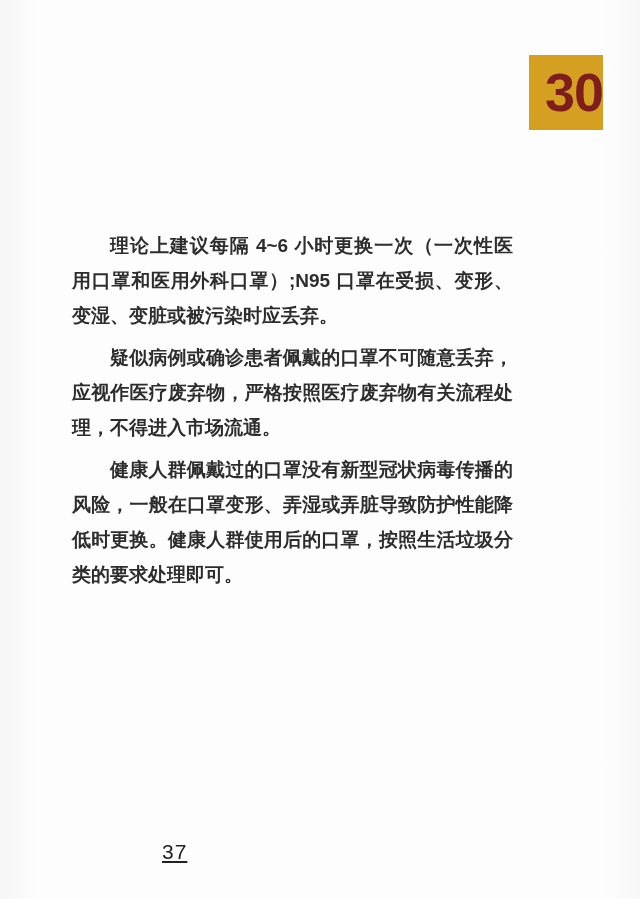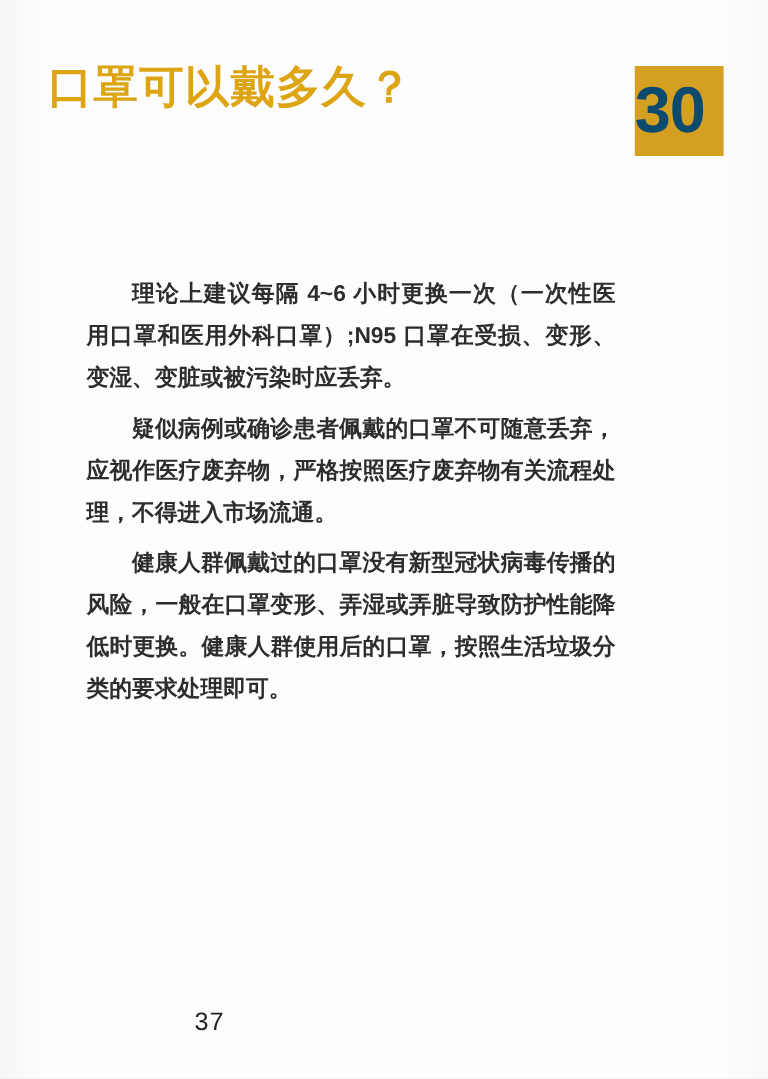--- a/index.html
+++ b/index.html
@@ -30,25 +30,25 @@
     color: #dda513;
     white-space: nowrap;
   }
   .number-badge {
     position: absolute;
     left: 529px;
     top: 55px;
     width: 74px;
     height: 75px;
     background: #d5a021;
-    color: #0c4a6e;
+    color: #7f1d1d;
     font-size: 54px;
     font-weight: 800;
     line-height: 75px;
-    text-align: left;
+    text-align: right;
     letter-spacing: -1px;
   }
   .body-text {
     position: absolute;
     left: 72px;
     top: 228px;
     width: 441px;
     color: #2d2d2d;
     font-size: 19px;
     font-weight: 600;
@@ -60,29 +60,29 @@
     text-indent: 2em;
   }
   .page-number {
     position: absolute;
     left: 162px;
     top: 840px;
     font-size: 21px;
     font-weight: 400;
     color: #222222;
     letter-spacing: 1px;
+    text-decoration: underline;
   }
 </style>
 </head>
 <body>
 
 <div class="page">
 
   <div class="title-block">
-    <div class="title-line">口罩可以戴多久？</div>
   </div>
 
   <div class="number-badge">30</div>
 
   <div class="body-text">
     <p>理论上建议每隔 4~6 小时更换一次（一次性医用口罩和医用外科口罩）;N95 口罩在受损、变形、变湿、变脏或被污染时应丢弃。</p>
     <p>疑似病例或确诊患者佩戴的口罩不可随意丢弃，应视作医疗废弃物，严格按照医疗废弃物有关流程处理，不得进入市场流通。</p>
     <p>健康人群佩戴过的口罩没有新型冠状病毒传播的风险，一般在口罩变形、弄湿或弄脏导致防护性能降低时更换。健康人群使用后的口罩，按照生活垃圾分类的要求处理即可。</p>
   </div>
 

